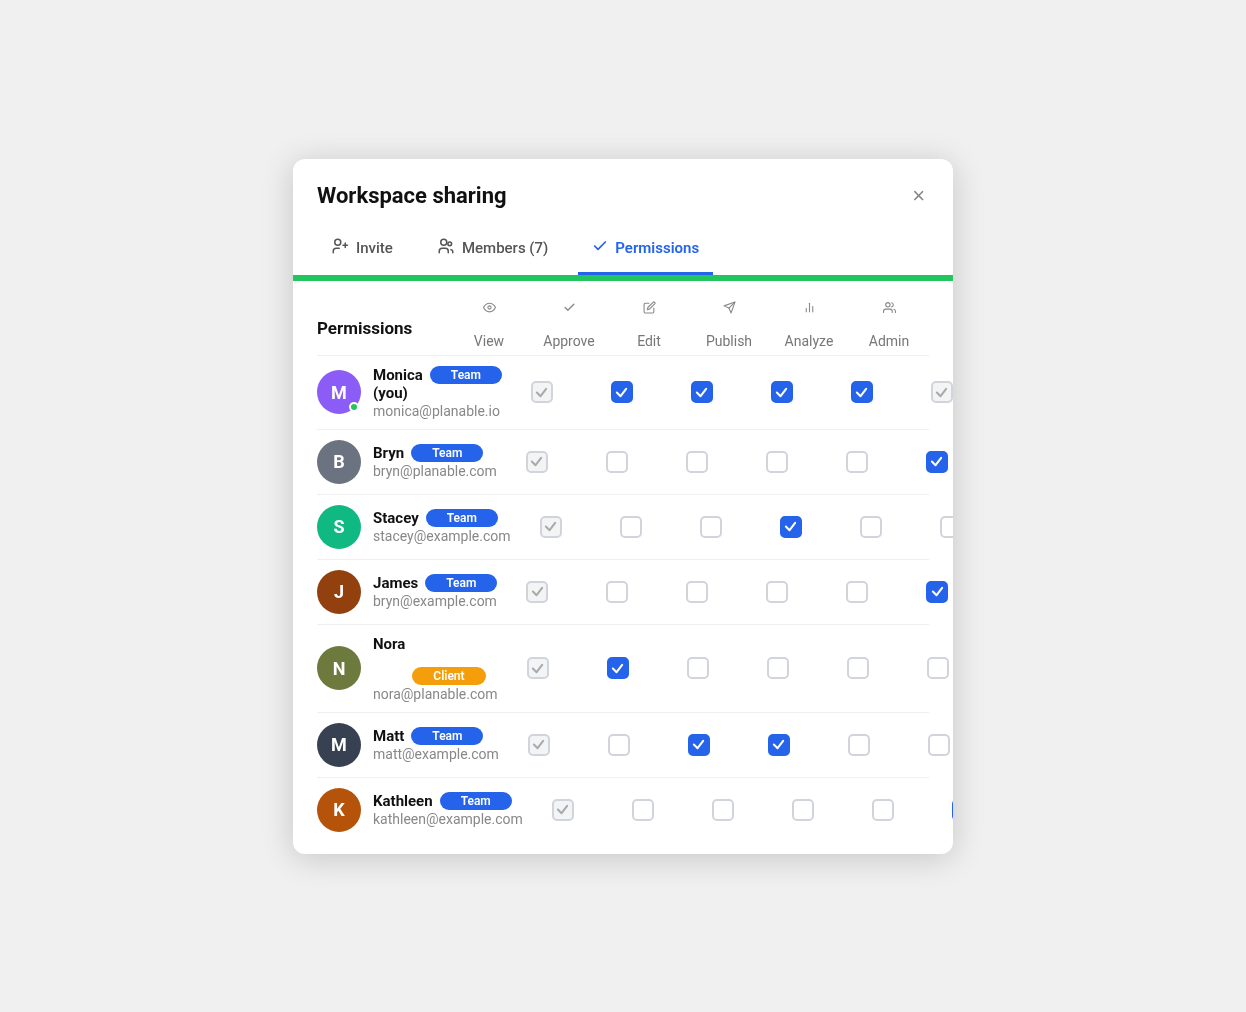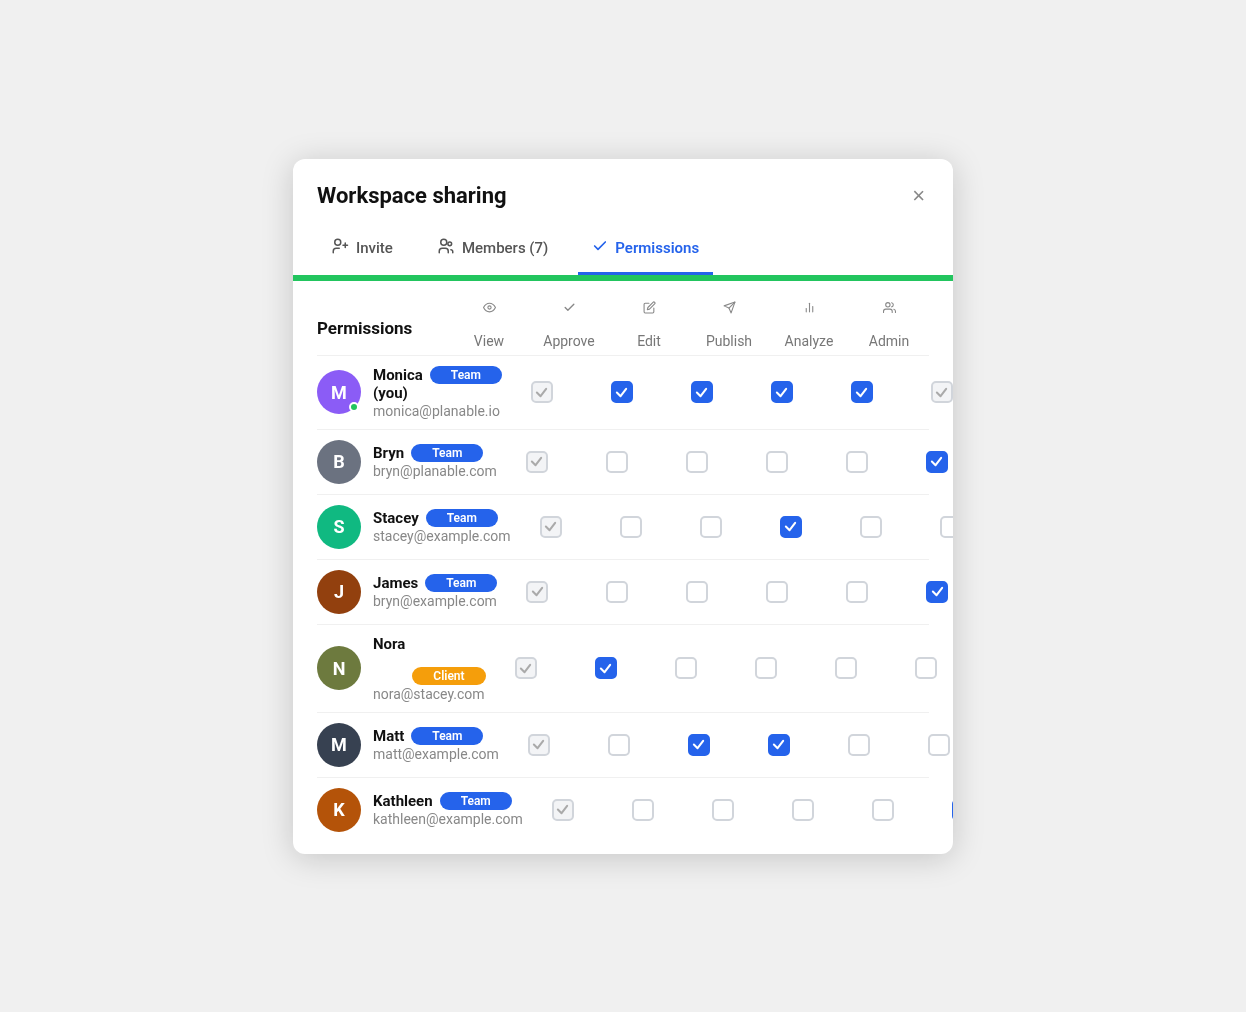--- a/index.html
+++ b/index.html
@@ -472,21 +472,21 @@
             </div>
           </div>
         </div>
         <div class="user-row perm-grid">
           <div class="user-info">
             <div class="avatar-wrap">
               <div class="avatar" style="background: rgb(109, 122, 62);">N</div>
             </div>
             <div class="user-text">
               <div class="user-name">Nora<span class="badge badge-client">Client</span></div>
-              <div class="user-email">nora@stacey.com</div>
+              <div class="user-email">nora@planable.com</div>
             </div>
           </div>
           <div class="cb-cell">
             <div class="cb disabled-checked">
               <svg class="check-svg" viewBox="0 0 14 14" fill="none" xmlns="http://www.w3.org/2000/svg">
                 <polyline points="2,7 6,11 12,3" stroke="#aaa" stroke-width="2.2" stroke-linecap="round" stroke-linejoin="round"></polyline>
               </svg>
             </div>
           </div>
           <div class="cb-cell">

